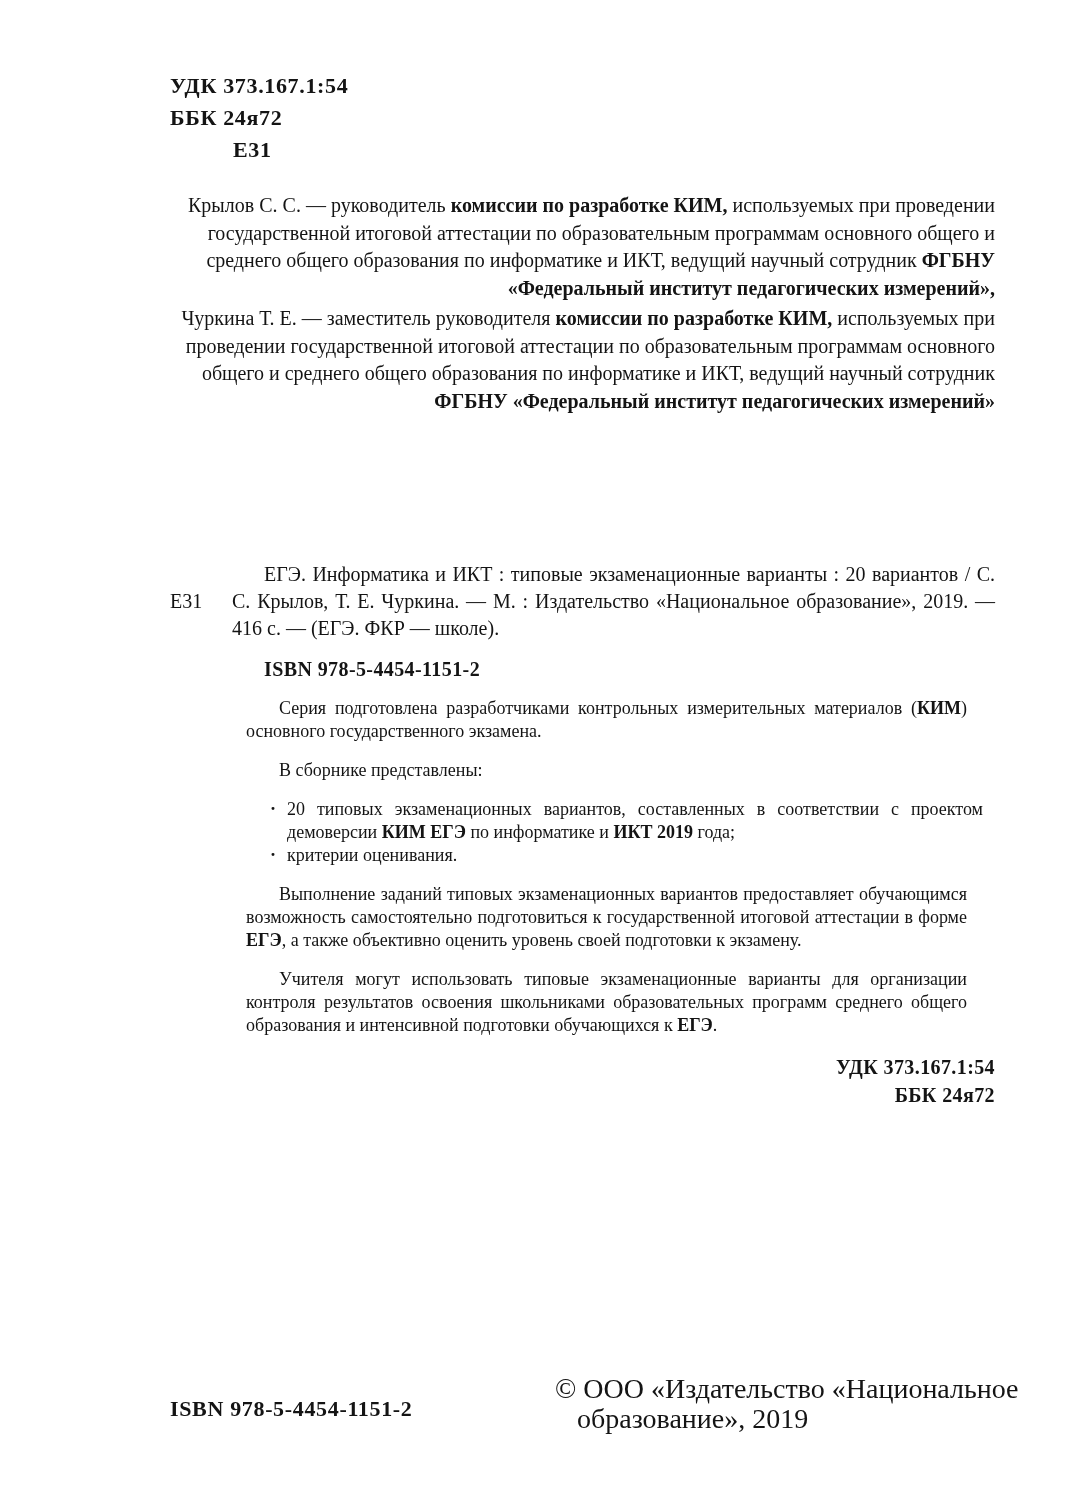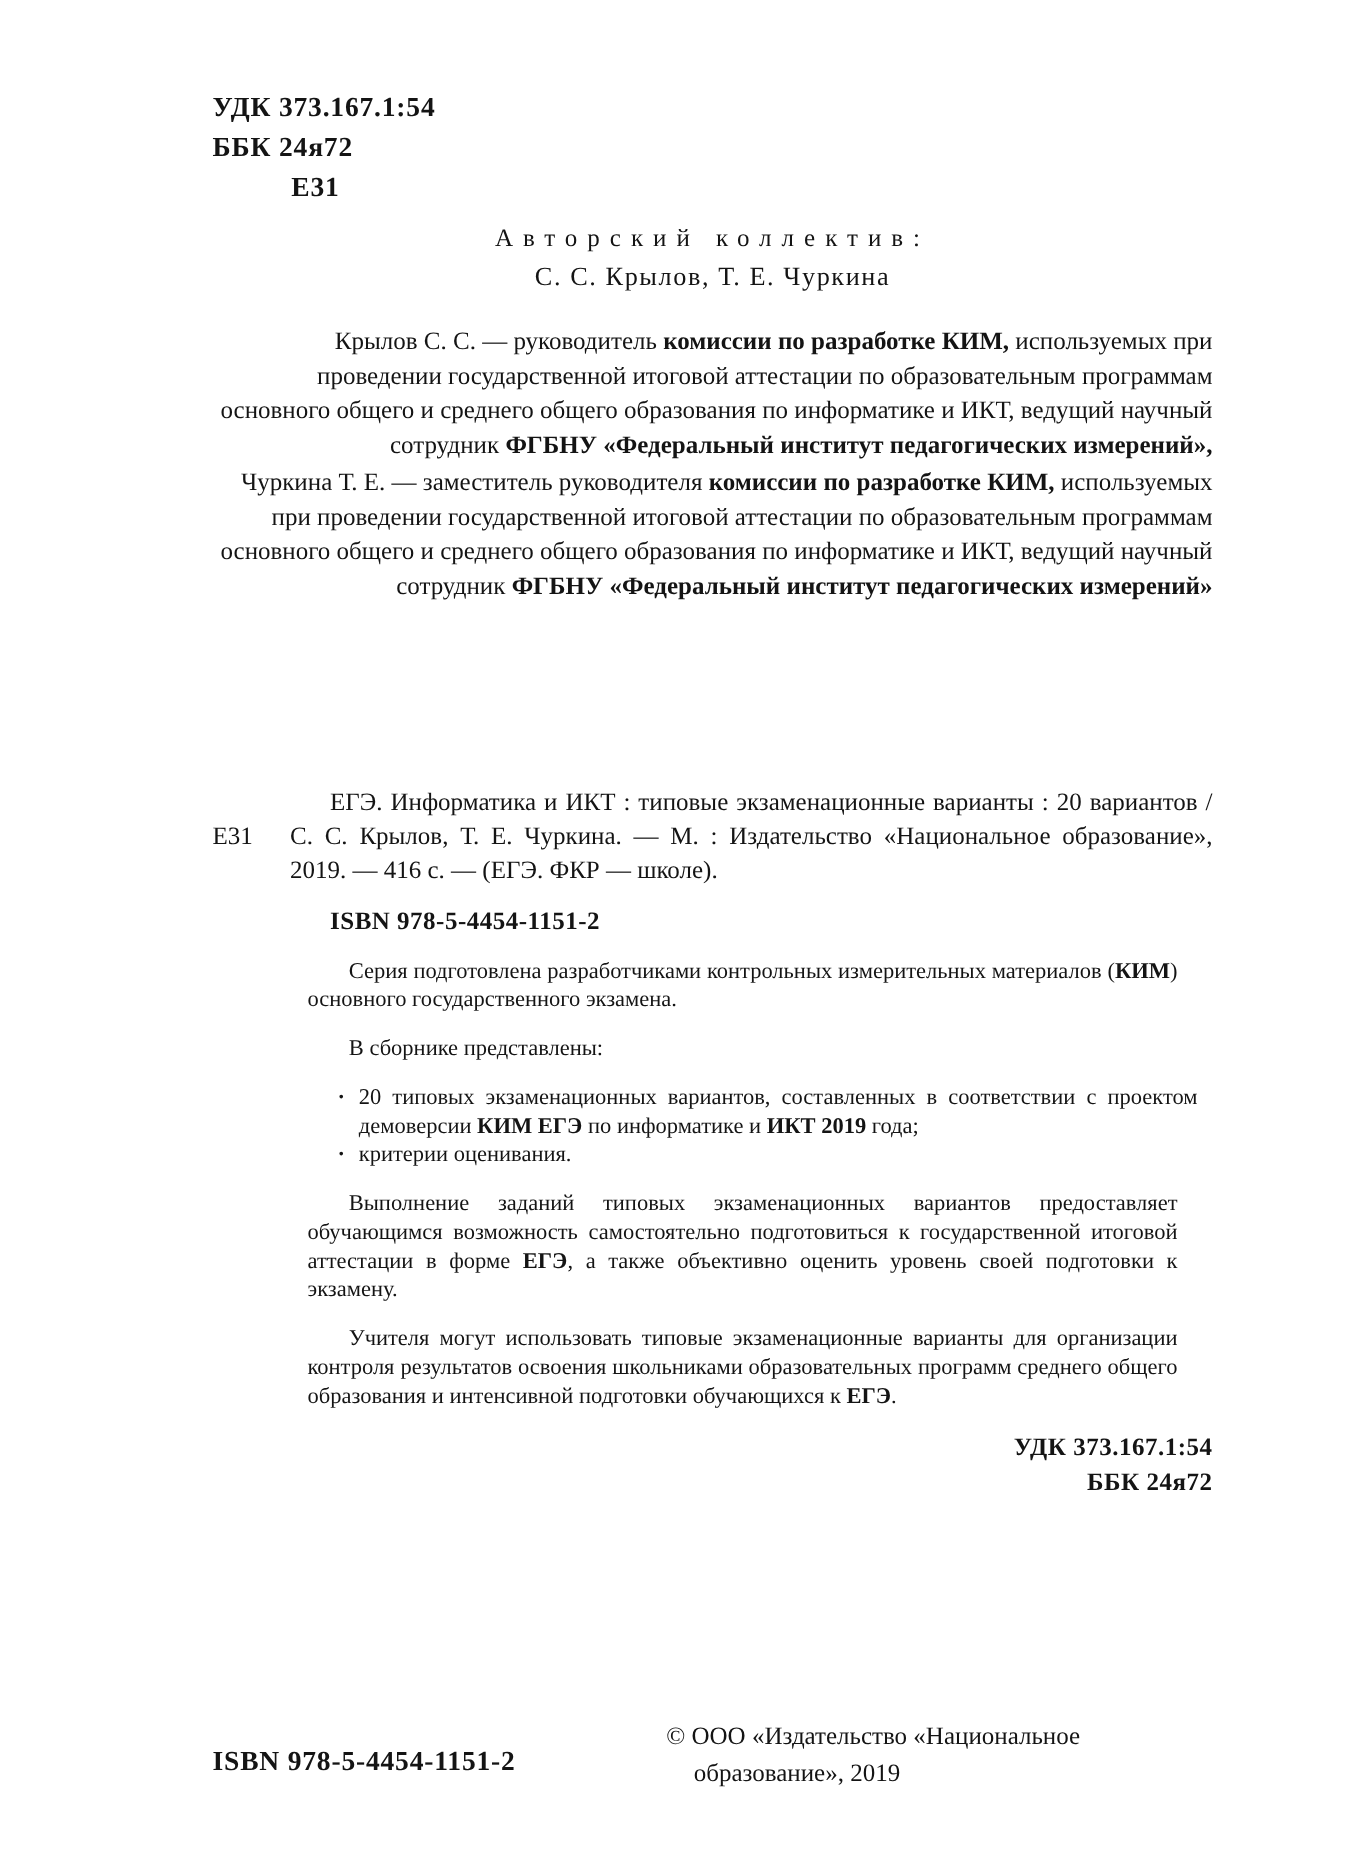--- a/index.html
+++ b/index.html
@@ -9,21 +9,21 @@
   }
   .page {
     position: relative;
     width: 1089px;
     height: 1497px;
     margin: 0 auto;
     background: #ffffff;
     color: #141414;
     font-family: "Liberation Serif", "DejaVu Serif", serif;
     box-sizing: border-box;
-    padding: 70px 119px 0 170px;
+    padding: 70px 94px 0 170px;
     overflow: hidden;
   }
   b { font-weight: bold; }
 
   
   .imprint-top {
     font-size: 22px;
     font-weight: bold;
     line-height: 32px;
     letter-spacing: 0.03em;
@@ -127,44 +127,40 @@
   .isbn-bottom {
     position: absolute;
     left: 170px;
     top: 1396px;
     font-size: 22px;
     font-weight: bold;
     letter-spacing: 0.03em;
   }
   .copyright {
     position: absolute;
-    left: 533px;
+    left: 555px;
     top: 1374px;
-    font-size: 20px;
+    font-size: 28px;
     line-height: 30px;
   }
   .copyright .line2 {
     padding-left: 22px;
   }
 </style>
 </head>
 <body>
 
 <div class="page">
 
   <div class="imprint-top">
     <div>УДК 373.167.1:54</div>
     <div>ББК 24я72</div>
     <div class="author-mark">Е31</div>
   </div>
 
-  <div class="authors">
-    <div class="authors-heading">Авторский коллектив:</div>
-    <div class="authors-names">С. С. Крылов, Т. Е. Чуркина</div>
-  </div>
 
   <div class="bios">
     <p><span>Крылов С. С. — руководитель </span><b>комиссии по разработке КИМ,</b><span> используемых при проведении государственной итоговой аттестации по образовательным программам основного общего и среднего общего образования по информатике и ИКТ, ведущий научный сотрудник </span><b>ФГБНУ «Федеральный институт педагогических измерений»,</b></p>
     <p><span>Чуркина Т. Е. — заместитель руководителя </span><b>комиссии по разработке КИМ,</b><span> используемых при проведении государственной итоговой аттестации по образовательным программам основного общего и среднего общего образования по информатике и ИКТ, ведущий научный сотрудник </span><b>ФГБНУ «Федеральный институт педагогических измерений»</b></p>
   </div>
 
   <div class="catalog">
     <div class="catalog-code">Е31</div>
     <div class="catalog-entry">ЕГЭ. Информатика и ИКТ : типовые экзаменационные варианты : 20 вариантов / С. С. Крылов, Т. Е. Чуркина. — М. : Издательство «Национальное образование», 2019. — 416 с. — (ЕГЭ. ФКР — школе).</div>
   </div>

